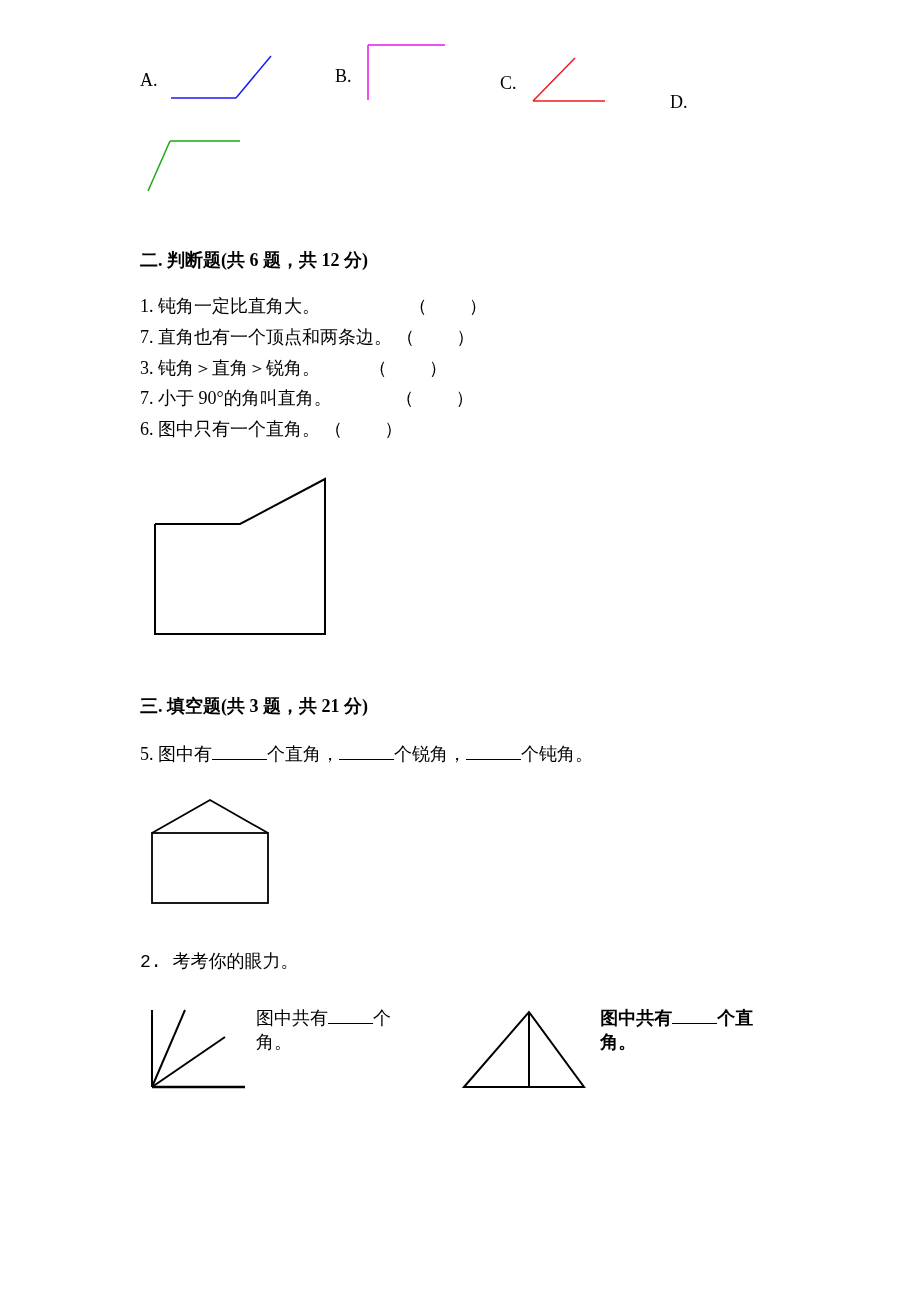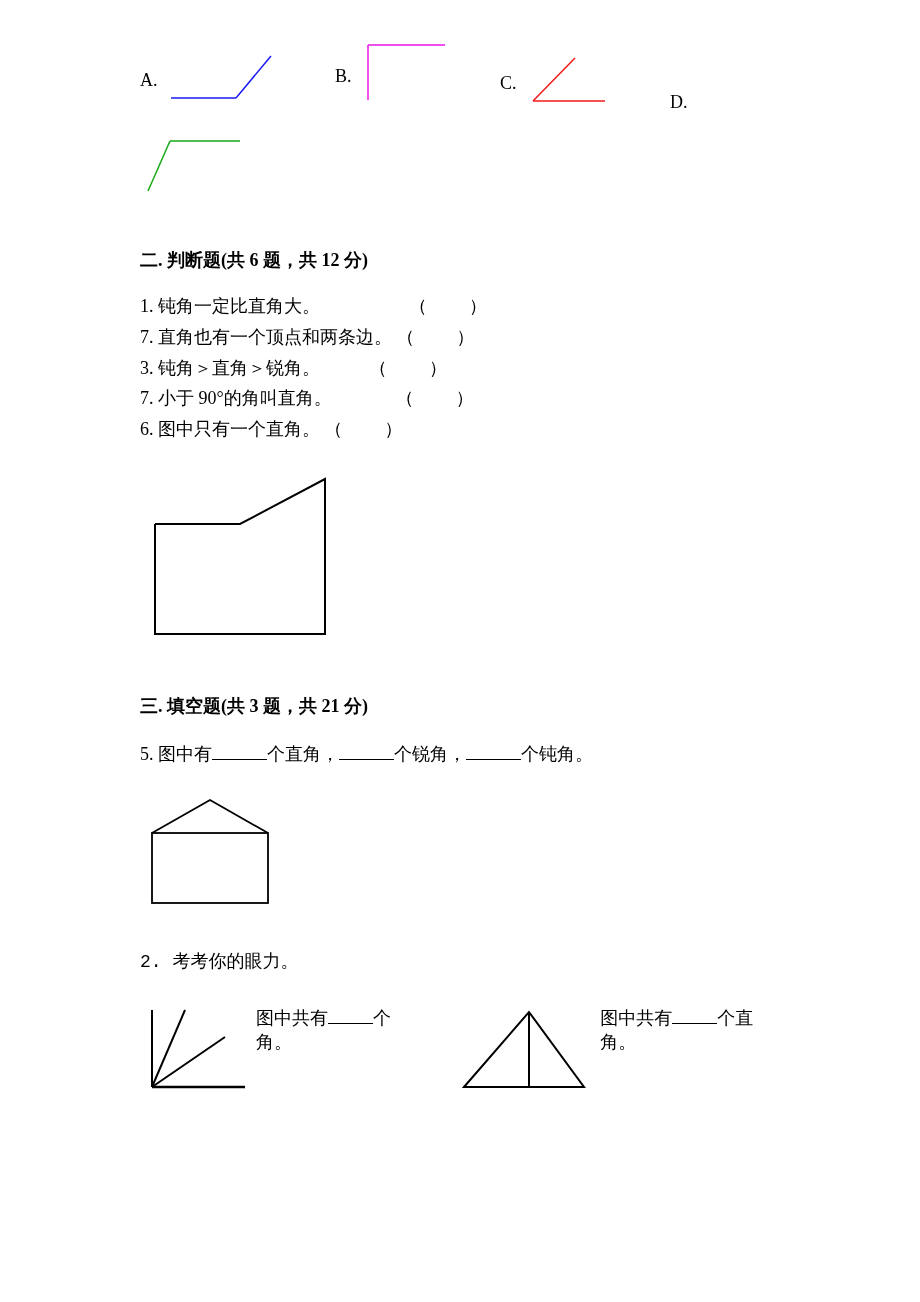--- a/index.html
+++ b/index.html
@@ -157,21 +157,21 @@
           <line x1="12" y1="85" x2="105" y2="85" stroke="#000" stroke-width="2.5"></line>
           <line x1="12" y1="85" x2="12" y2="8" stroke="#000" stroke-width="2"></line>
           <line x1="12" y1="85" x2="45" y2="8" stroke="#000" stroke-width="2"></line>
           <line x1="12" y1="85" x2="85" y2="35" stroke="#000" stroke-width="2"></line>
         </svg>
       </span>
       <span class="q3-caption">
         <span>图中共有</span><span class="blank" style="width:45px;"></span><span>个角。</span>
       </span>
     </div>
-    <div class="q3-item" style="margin-left:15px;">
+    <div class="q3-item" style="margin-left:15px;font-weight:bold;">
       <span>
         <svg width="145" height="95">
           <polygon points="15,85 80,10 135,85" fill="none" stroke="#000" stroke-width="2"></polygon>
           <line x1="80" y1="10" x2="80" y2="85" stroke="#000" stroke-width="2"></line>
         </svg>
       </span>
       <span class="q3-caption">
         <span>图中共有</span><span class="blank" style="width:45px;"></span><span>个直角。</span>
       </span>
     </div>

